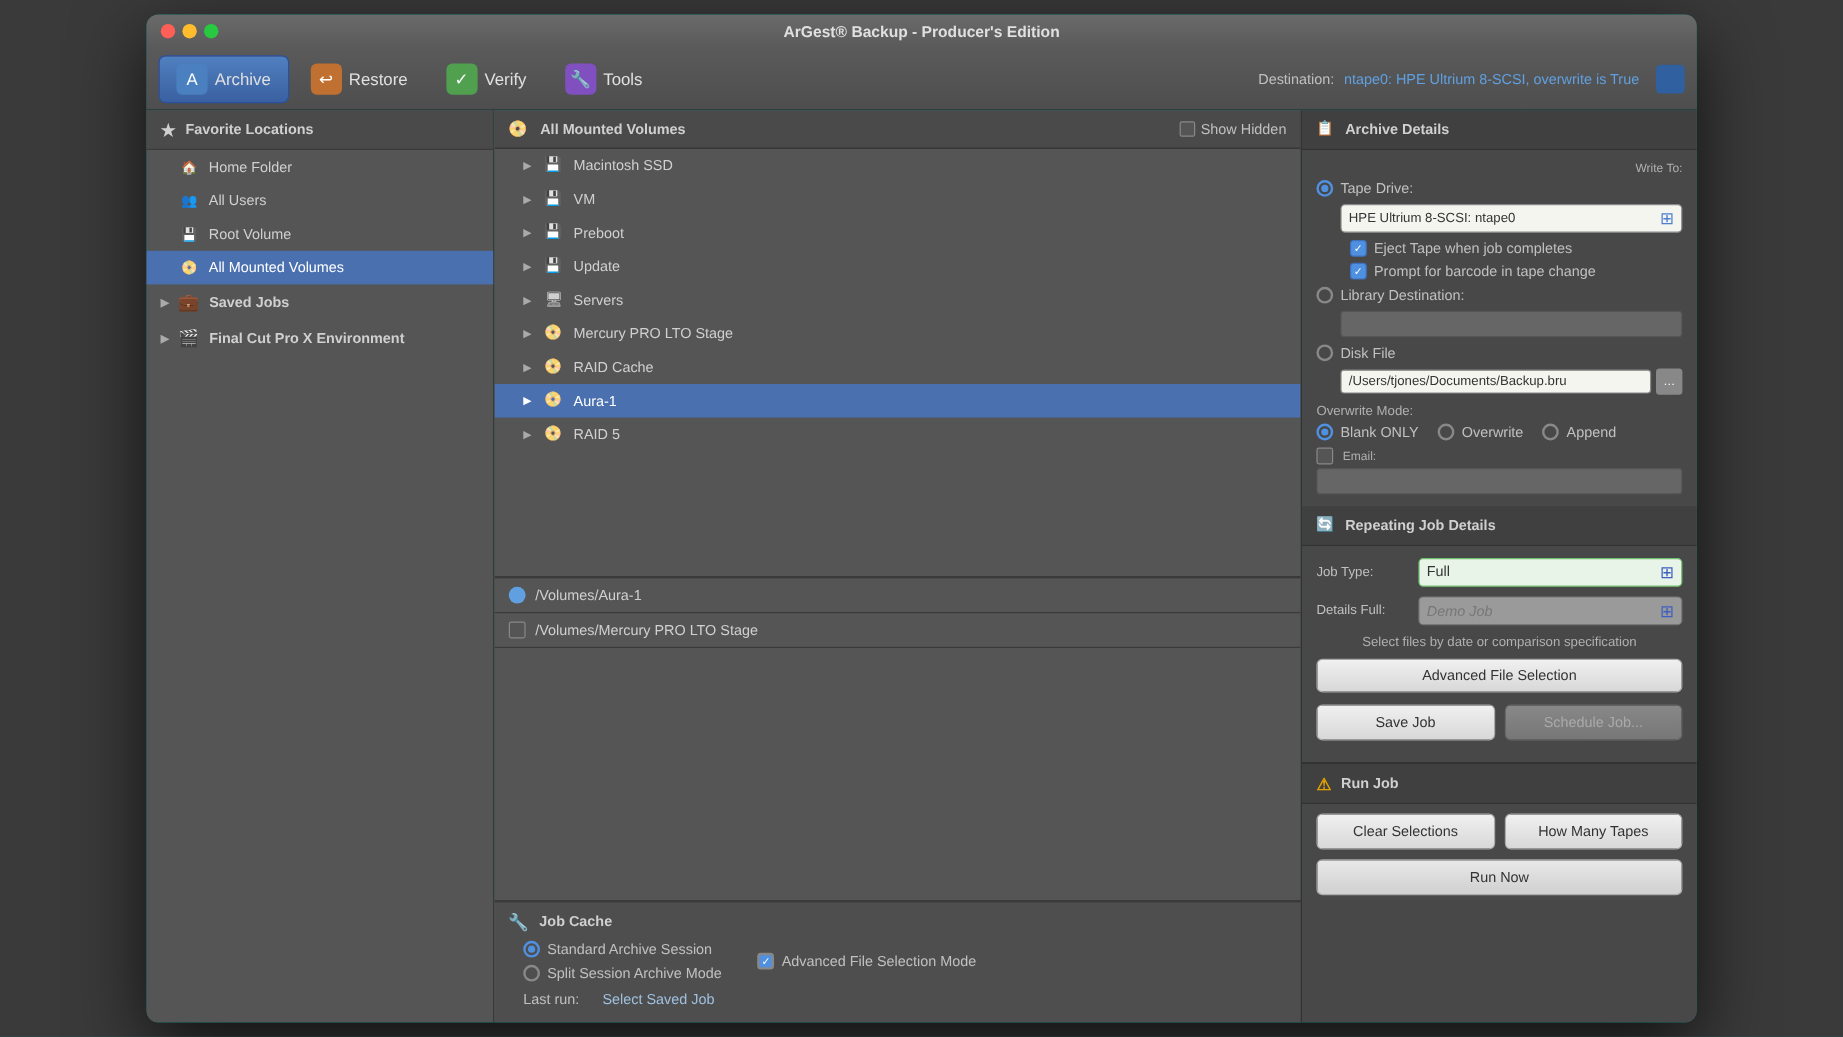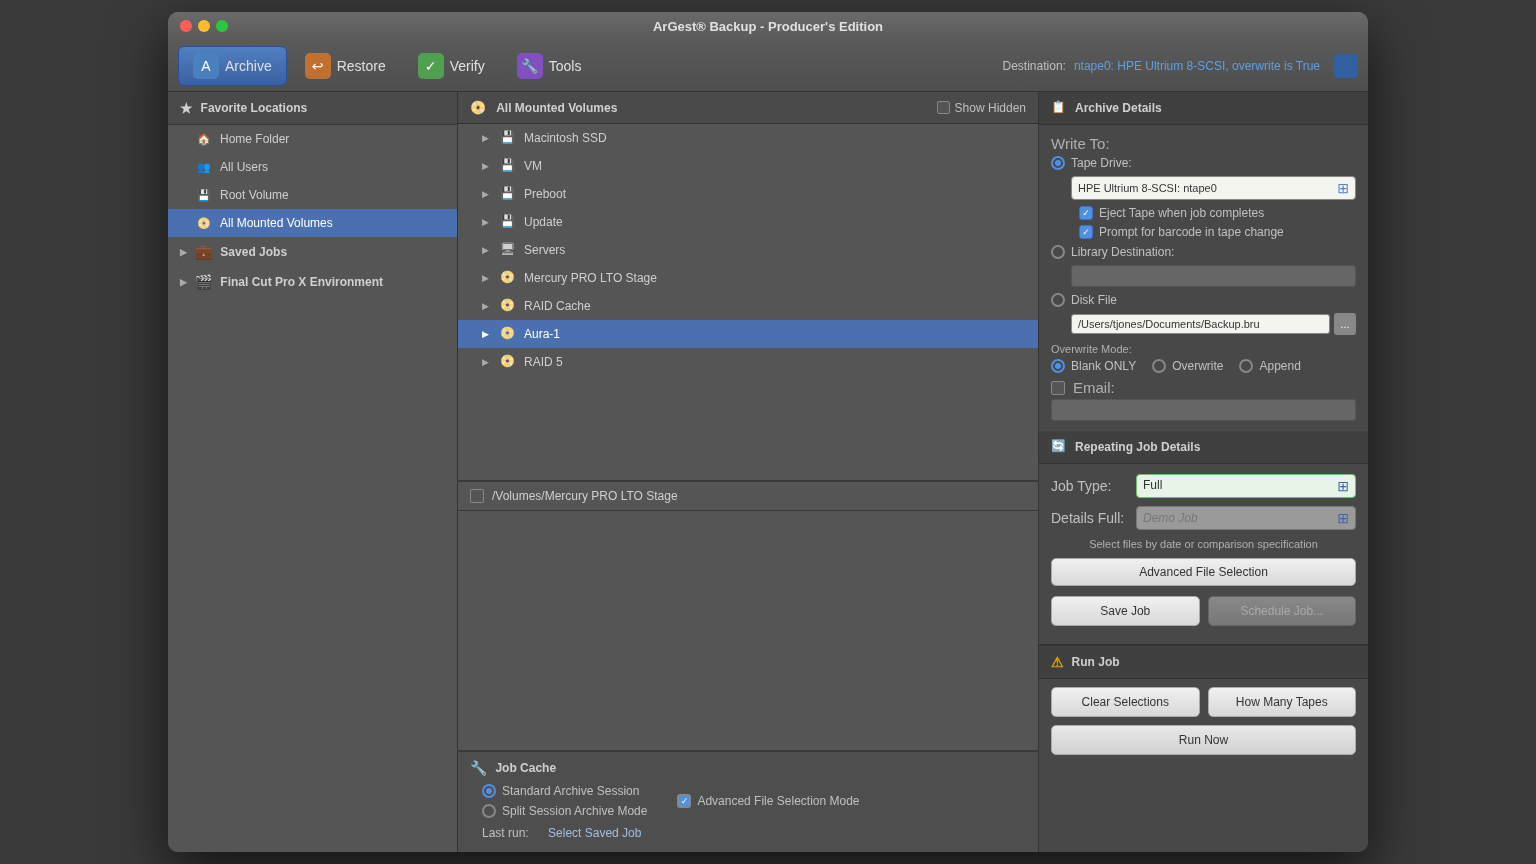--- a/index.html
+++ b/index.html
@@ -7,21 +7,21 @@
       background: #3a3a3a;
       font-family: -apple-system, BlinkMacSystemFont, 'Helvetica Neue', Arial, sans-serif;
       font-size: 12px;
       color: #e0e0e0;
       display: flex;
       justify-content: center;
       align-items: center;
       min-height: 100vh;
     }
     .window {
-      width: 1200px;
+      width: 1292px;
       background: #0f766e;
       border-radius: 10px;
       overflow: hidden;
       box-shadow: 0 20px 60px rgba(0,0,0,0.7);
     }
     
     .titlebar {
       background: linear-gradient(to bottom, #6a6a6a, #5a5a5a);
       height: 28px;
       display: flex;
@@ -249,21 +249,21 @@
       background: #404040;
       font-size: 12px;
       font-weight: 700;
       color: #d0d0d0;
       border-bottom: 1px solid #333;
     }
     .rp-section-icon {
       width: 16px; height: 16px; font-size: 12px;
     }
     .rp-body { padding: 10px 12px; }
-    .rp-label { font-size: 15px; color: #b0b0b0; margin-bottom: 4px; }
+    .rp-label { font-size: 10px; color: #b0b0b0; margin-bottom: 4px; text-align: right; }
     .radio-row { display: flex; align-items: center; gap: 6px; margin-bottom: 6px; font-size: 12px; color: #c0c0c0; }
     .rp-select {
       flex: 1;
       background: #f5f5f0;
       color: #333;
       border: 1px solid #888;
       border-radius: 4px;
       padding: 3px 6px;
       font-size: 12px;
       display: flex;
@@ -284,21 +284,21 @@
       background: #5090e0; border: 1px solid #4070c0;
       display: flex; align-items: center; justify-content: center;
       color: white; font-size: 9px; flex-shrink: 0;
     }
     .overwrite-mode { margin: 6px 0; }
     .overwrite-label { font-size: 11px; color: #b0b0b0; margin-bottom: 4px; }
     .overwrite-radios { display: flex; gap: 16px; font-size: 12px; color: #c0c0c0; }
     .email-row { margin-top: 6px; }
     .email-row .rp-label { margin-bottom: 3px; }
     .rp-select-row { display: flex; align-items: center; margin-bottom: 8px; }
-    .rp-select-label { font-size: 14px; color: #c0c0c0; width: 85px; flex-shrink: 0; }
+    .rp-select-label { font-size: 11px; color: #c0c0c0; width: 85px; flex-shrink: 0; }
     .select-box {
       flex: 1;
       background: #e8f4e8;
       border: 1px solid #70c070;
       border-radius: 4px;
       padding: 3px 6px;
       font-size: 12px;
       color: #333;
       display: flex; justify-content: space-between;
     }
@@ -537,20 +537,24 @@
           </div>
           <div class="vol-item">
             <span class="vol-arrow">▶</span>
             <span class="vol-icon">📀</span>
             <span>RAID 5</span>
           </div>
         </div>
       </div>
 
       <div class="selected-backup-section">
+        <div class="selected-item">
+          <div style="width:14px;height:14px;background:#60a0e0;border-radius:50%;flex-shrink:0"></div>
+          <span>/Volumes/Aura-1</span>
+        </div>
         <div class="selected-item">
           <div style="width:14px;height:14px;background:#555;border:1px solid #888;border-radius:2px;flex-shrink:0"></div>
           <span>/Volumes/Mercury PRO LTO Stage</span>
         </div>
         <div class="selected-empty"></div>
       </div>
 
       <div class="job-type-section">
         <div class="job-type-header">
           <span style="font-size:14px">🔧</span>

